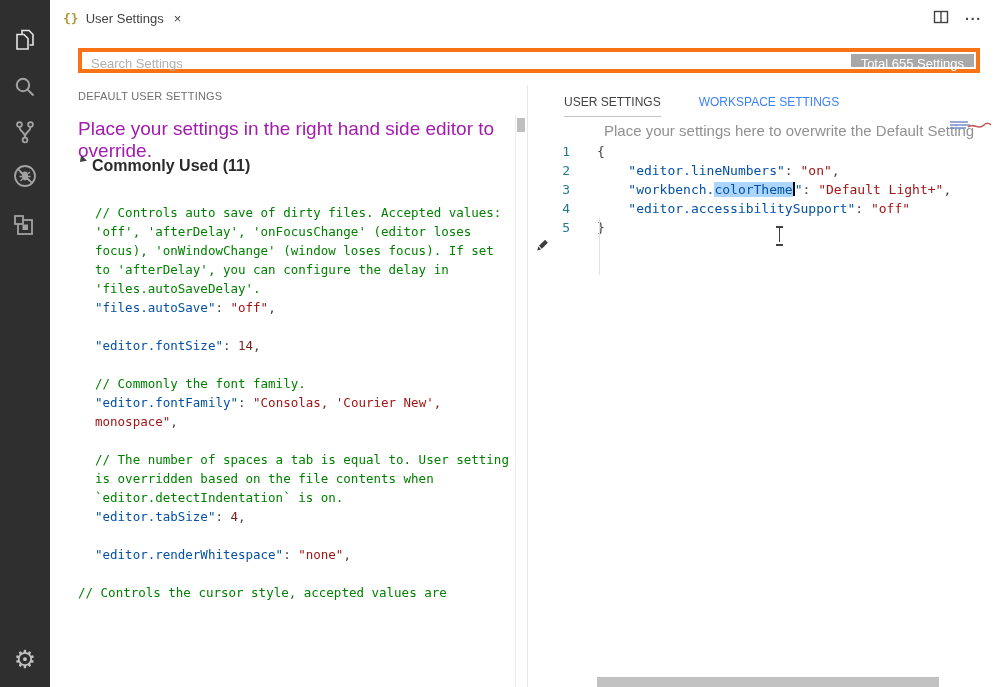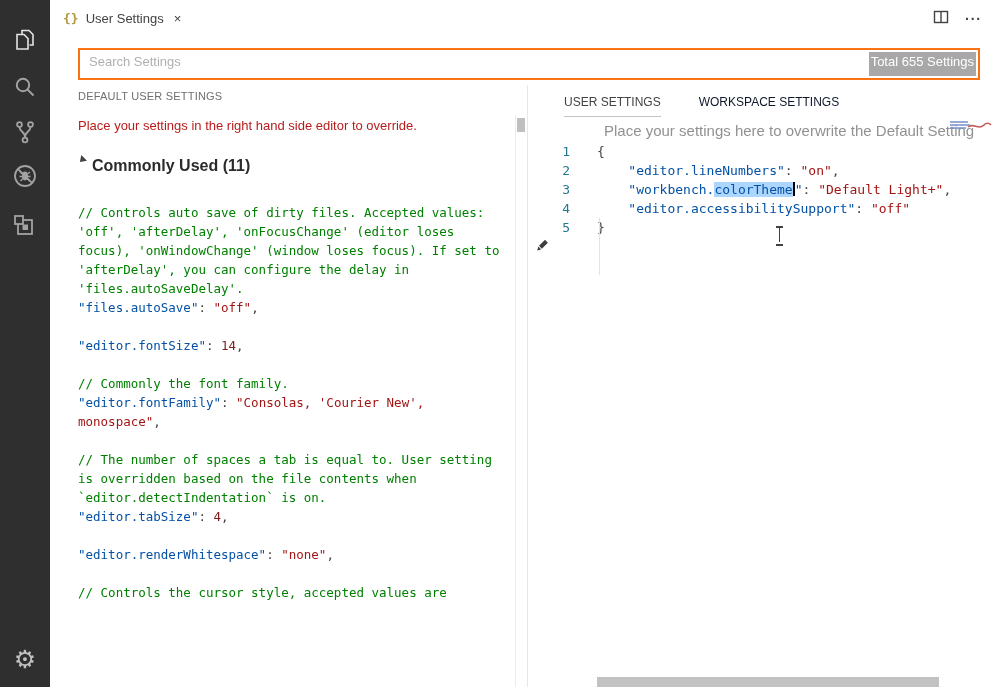--- a/index.html
+++ b/index.html
@@ -23,50 +23,50 @@
   .tab-bar { position:absolute; left:0; top:0; right:0; height:37px; background:#fff; }
   .tab { position:absolute; left:13px; top:0; height:37px; display:flex; align-items:center; cursor:pointer; }
   .tab .braces { color:#b0983c; font-weight:bold; font-size:13px; font-family:"DejaVu Sans Mono",monospace; margin-right:7px; }
   .tab .tab-title { font-size:13px; color:#424242; }
   .tab .close { margin-left:10px; font-size:13px; color:#424242; cursor:pointer; }
 
   .window-actions { position:absolute; right:12px; top:0; height:37px; display:flex; align-items:center; gap:16px; }
   .split-icon { cursor:pointer; }
   .more-actions { cursor:pointer; font-weight:bold; color:#424242; font-size:14px; letter-spacing:1px; }
 
-  .search-box { position:absolute; left:28px; right:14px; top:48px; height:32px; border:2px solid #f97316; background:#fff; cursor:text; }
+  .search-box { position:absolute; left:28px; right:14px; top:48px; height:25px; border:4px solid #f97316; background:#fff; cursor:text; }
   .search-placeholder { position:absolute; left:9px; top:0; line-height:23px; font-size:13px; color:#b0b0b0; }
-  .count-badge { position:absolute; right:2px; top:2px; bottom:2px; background:#a8a8a8; color:#fff; font-size:13px; line-height:19px; padding:0 2px; }
+  .count-badge { position:absolute; right:2px; top:2px; bottom:2px; background:#a8a8a8; color:#fff; font-size:13px; line-height:19px; padding:0 10px; }
 
   .content { position:absolute; left:0; right:0; top:85px; bottom:0; overflow:hidden; }
 
   
   .left-panel { position:absolute; left:0; top:0; width:477px; height:100%; overflow:hidden; }
   .lp-header { position:absolute; left:28px; top:5px; font-size:11px; color:#6f6f6f; letter-spacing:.2px; }
-  .lp-intro { position:absolute; left:28px; top:33px; font-size:13px; color:#b91c1c; }
+  .lp-intro { position:absolute; left:28px; top:33px; font-size:19px; color:#a21caf; }
   .lp-section { position:absolute; left:28px; top:72px; font-size:16px; font-weight:bold; color:#2b2b2b; cursor:pointer; display:flex; align-items:flex-start; }
   .twisty { width:0; height:0; border-left:4px solid transparent; border-right:4px solid transparent; border-top:6px solid #424242; margin-right:6px; transform:rotate(45deg); }
   .lp-code { position:absolute; left:28px; top:118px; width:432px; font-family:"DejaVu Sans Mono",monospace; font-size:12.5px; line-height:19px; cursor:text; }
-  .entry { margin-bottom:19px; }
+  .entry { margin-bottom:19px;margin-left:17px; }
   .tok-comment { color:#008000; }
   .tok-key { color:#0451a5; }
   .tok-str { color:#a31515; }
   .tok-num { color:#7f1d1d; }
   .tok-p { color:#424242; }
   .lp-scrollbar { position:absolute; right:2px; top:30px; bottom:0; width:10px; border-left:1px solid #ececec; }
   .lp-thumb { width:8px; height:14px; background:#bfbfbf; margin:3px 0 0 1px; cursor:pointer; }
 
   .sash { position:absolute; left:477px; top:0; width:1px; height:100%; background:#e7e7e7; cursor:col-resize; }
 
   
   .right-panel { position:absolute; left:478px; top:0; right:0; height:100%; overflow:hidden; }
   .rp-tabs { position:absolute; left:36px; top:10px; display:flex; gap:38px; }
   .rp-tab { font-size:12px; cursor:pointer; padding-bottom:7px; }
   .rp-tab.active { color:#424242; border-bottom:1px solid #c4c4c4; }
-  .rp-tab.inactive { color:#0f172a; }
+  .rp-tab.inactive { color:#3b82f6; }
   .rp-hint { position:absolute; left:76px; top:37px; font-size:15px; color:#919191; white-space:nowrap; }
   .artifact { position:absolute; left:420px; top:33px; }
 
   .rp-editor { position:absolute; left:0; top:57px; right:0; bottom:10px; cursor:text; }
   .code-line { display:flex; height:19px; line-height:19px; font-family:"DejaVu Sans Mono",monospace; font-size:13px; white-space:pre; }
   .gutter { width:42px; text-align:right; color:#237893; flex:none; }
   .code { margin-left:27px; }
   .selected { background:#add6ff;margin-top:24px; }
   .caret { display:inline-block; width:2px; height:14px; background:#000; vertical-align:-2px; }
   .indent-guide { position:absolute; left:71px; top:76px; width:1px; height:57px; background:#e3e3e3; }

